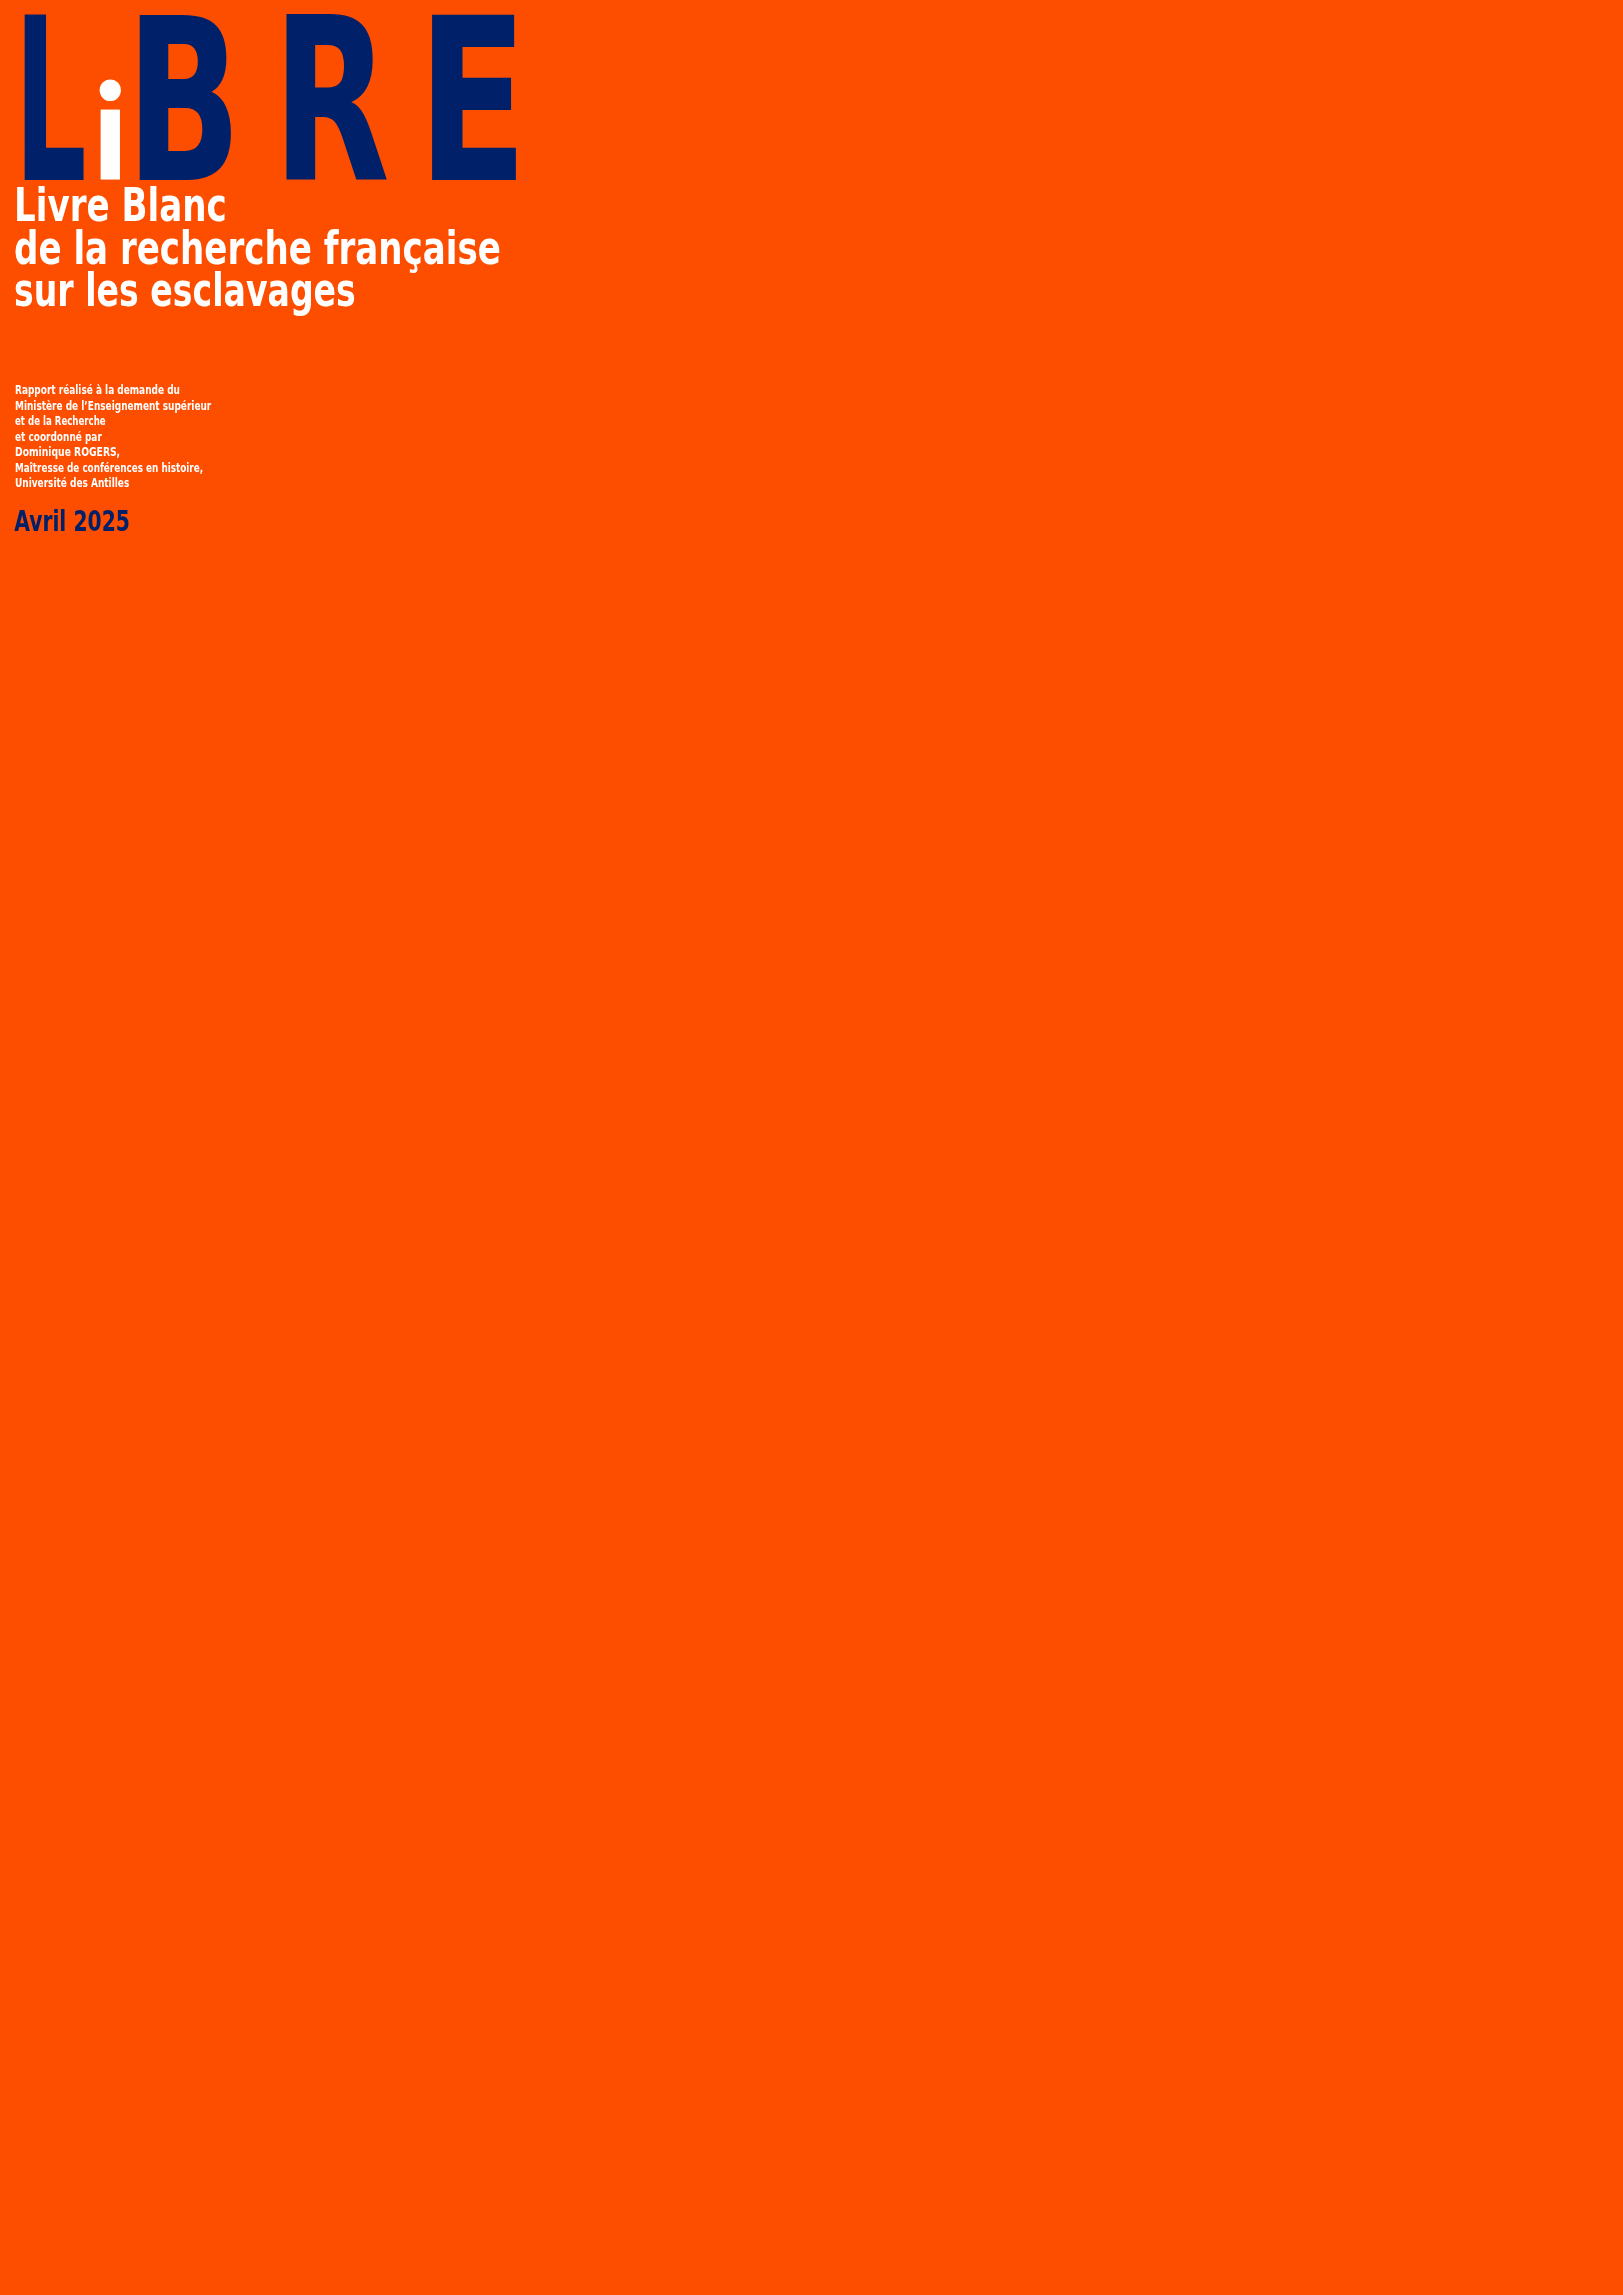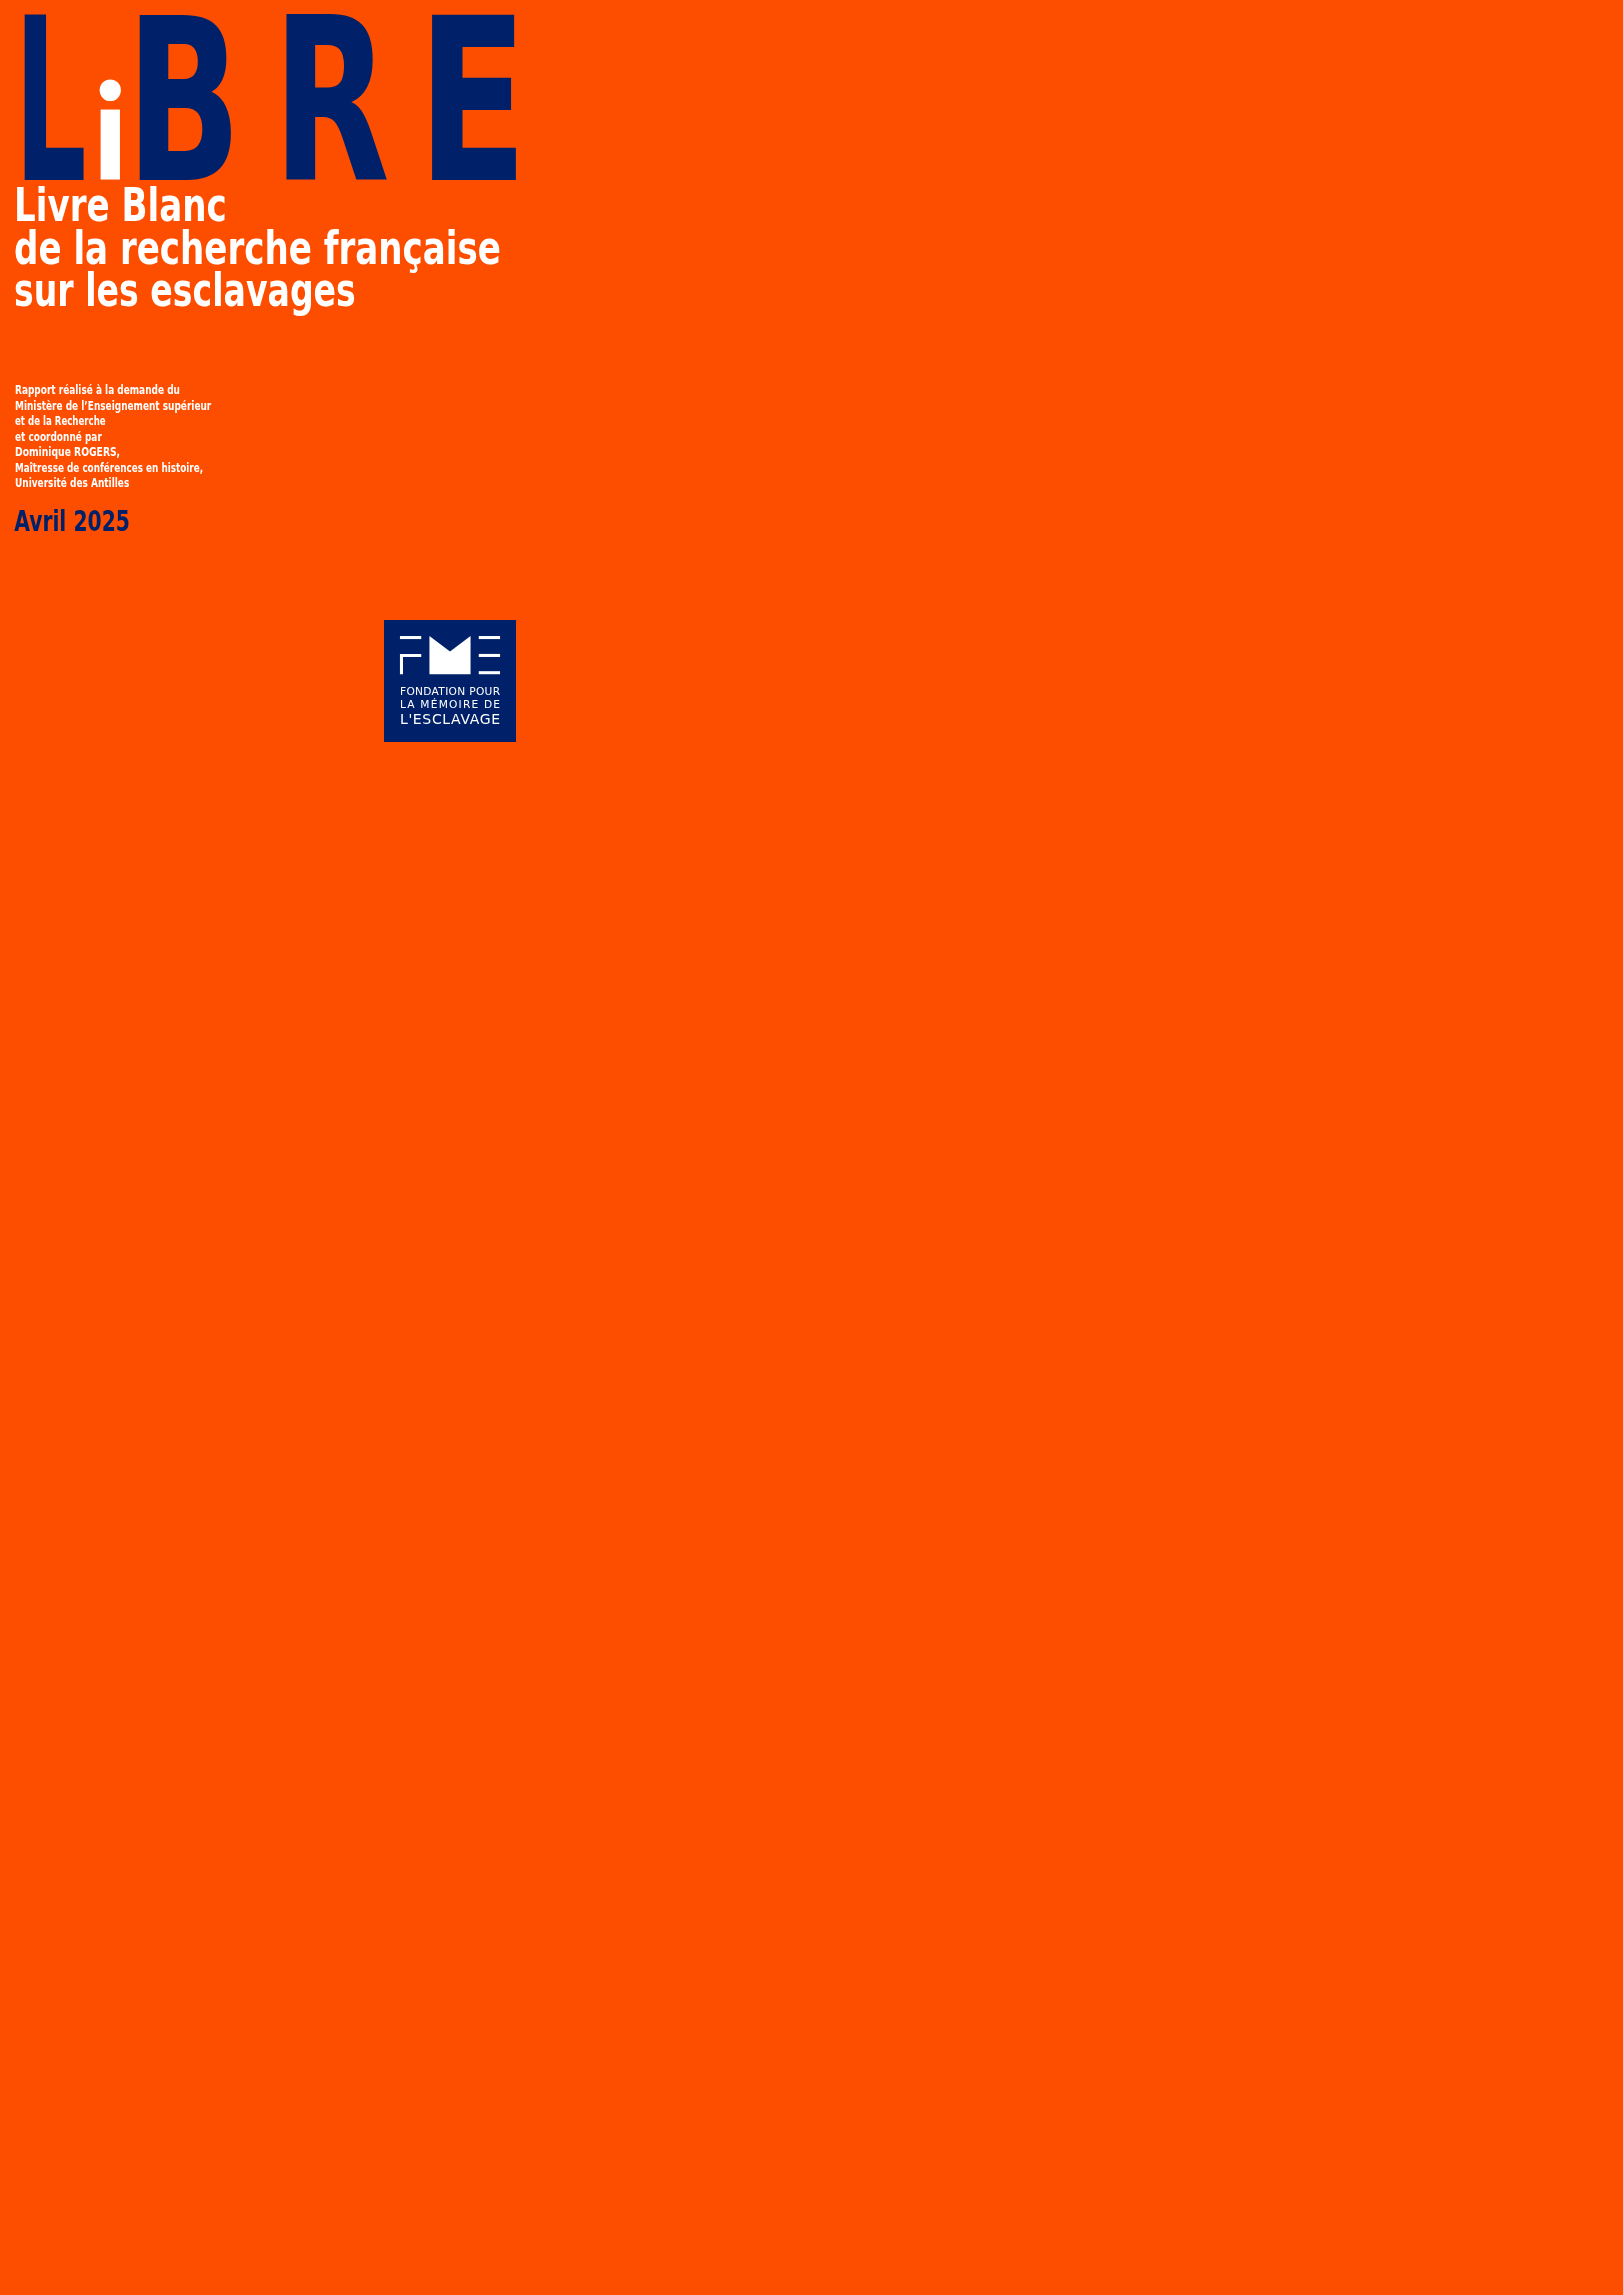--- a/index.html
+++ b/index.html
@@ -86,36 +86,15 @@
     <text class="credits-line" x="0" y="115.1" textLength="180" lengthAdjust="spacingAndGlyphs">et coordonné par</text>
     <text class="credits-line" x="0" y="147.3" textLength="218" lengthAdjust="spacingAndGlyphs">Dominique ROGERS,</text>
     <text class="credits-line" x="0" y="179.5" textLength="390" lengthAdjust="spacingAndGlyphs">Maîtresse de conférences en histoire,</text>
     <text class="credits-line" x="0" y="211.7" textLength="237" lengthAdjust="spacingAndGlyphs">Université des Antilles</text>
   </svg>
 
   <svg class="abs" style="left:13.5px; top:509px;" width="118" height="24" viewBox="0 0 245 50">
     <text class="date-text" x="0" y="45" textLength="241" lengthAdjust="spacingAndGlyphs">Avril 2025</text>
   </svg>
 
-  <div class="logo-box">
-    <svg width="132" height="122" viewBox="0 0 273 252">
-      <g transform="translate(33,33)">
-        <g>
-          <rect class="mark-part" x="0" y="0" width="44" height="6.3"></rect>
-          <path class="mark-part" d="M0,37 L44,37 L44,43.3 L6.3,43.3 L6.3,79 L0,79 Z"></path>
-        </g>
-        <g>
-          <polygon class="mark-part" points="61,0 103.5,32 146,0 146,79 61,79"></polygon>
-        </g>
-        <g>
-          <rect class="mark-part" x="163" y="0" width="44" height="6.3"></rect>
-          <rect class="mark-part" x="163" y="37" width="44" height="6.3"></rect>
-          <rect class="mark-part" x="163" y="72.7" width="44" height="6.3"></rect>
-        </g>
-      </g>
-      <text class="logo-line logo-line-sm" x="33" y="155" textLength="207" lengthAdjust="spacing">FONDATION POUR</text>
-      <text class="logo-line logo-line-sm" x="33" y="182" textLength="207" lengthAdjust="spacing">LA MÉMOIRE DE</text>
-      <text class="logo-line logo-line-lg" x="33" y="214" textLength="207" lengthAdjust="spacing">L'ESCLAVAGE</text>
-    </svg>
-  </div>
 
 </div>
 
 
 </body></html>

